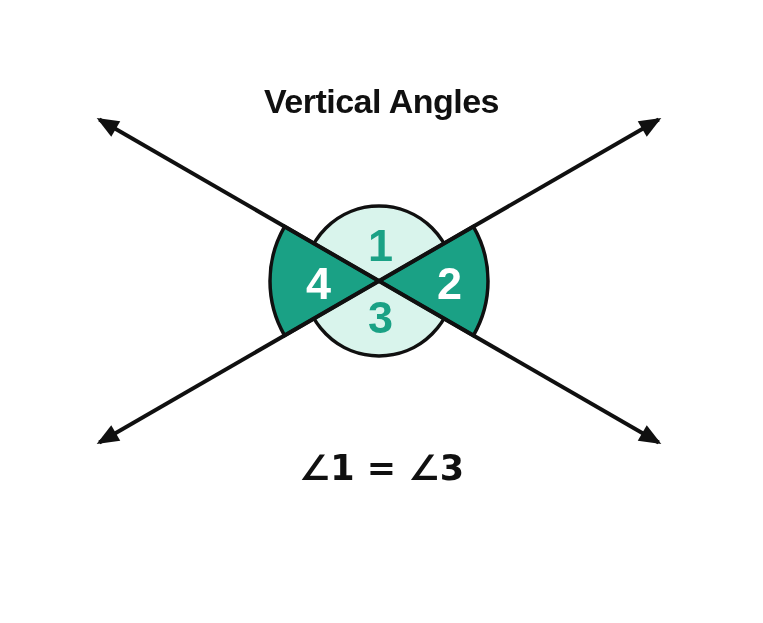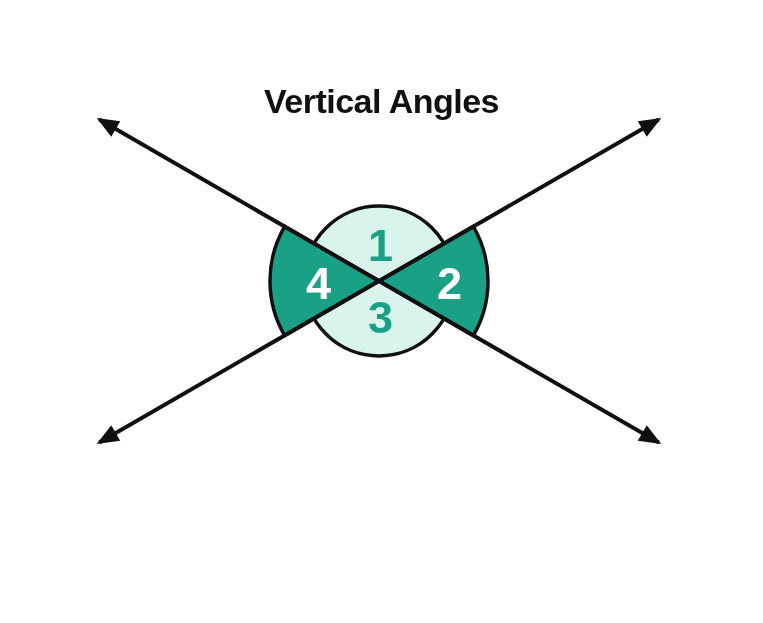--- a/index.html
+++ b/index.html
@@ -83,14 +83,15 @@
     <line class="cross-line" x1="99.3" y1="442.5" x2="658.7" y2="119.5" marker-start="url(#arrow)" marker-end="url(#arrow)"></line>
   </svg>
 
   <div class="page-title">Vertical Angles</div>
 
   <div class="angle-digit on-mint digit-1">1</div>
   <div class="angle-digit on-wedge digit-2">2</div>
   <div class="angle-digit on-mint digit-3">3</div>
   <div class="angle-digit on-wedge digit-4">4</div>
 
+  <div class="equation equation-1">∠1 = ∠3</div>
 
 </div>
 
 </body></html>

